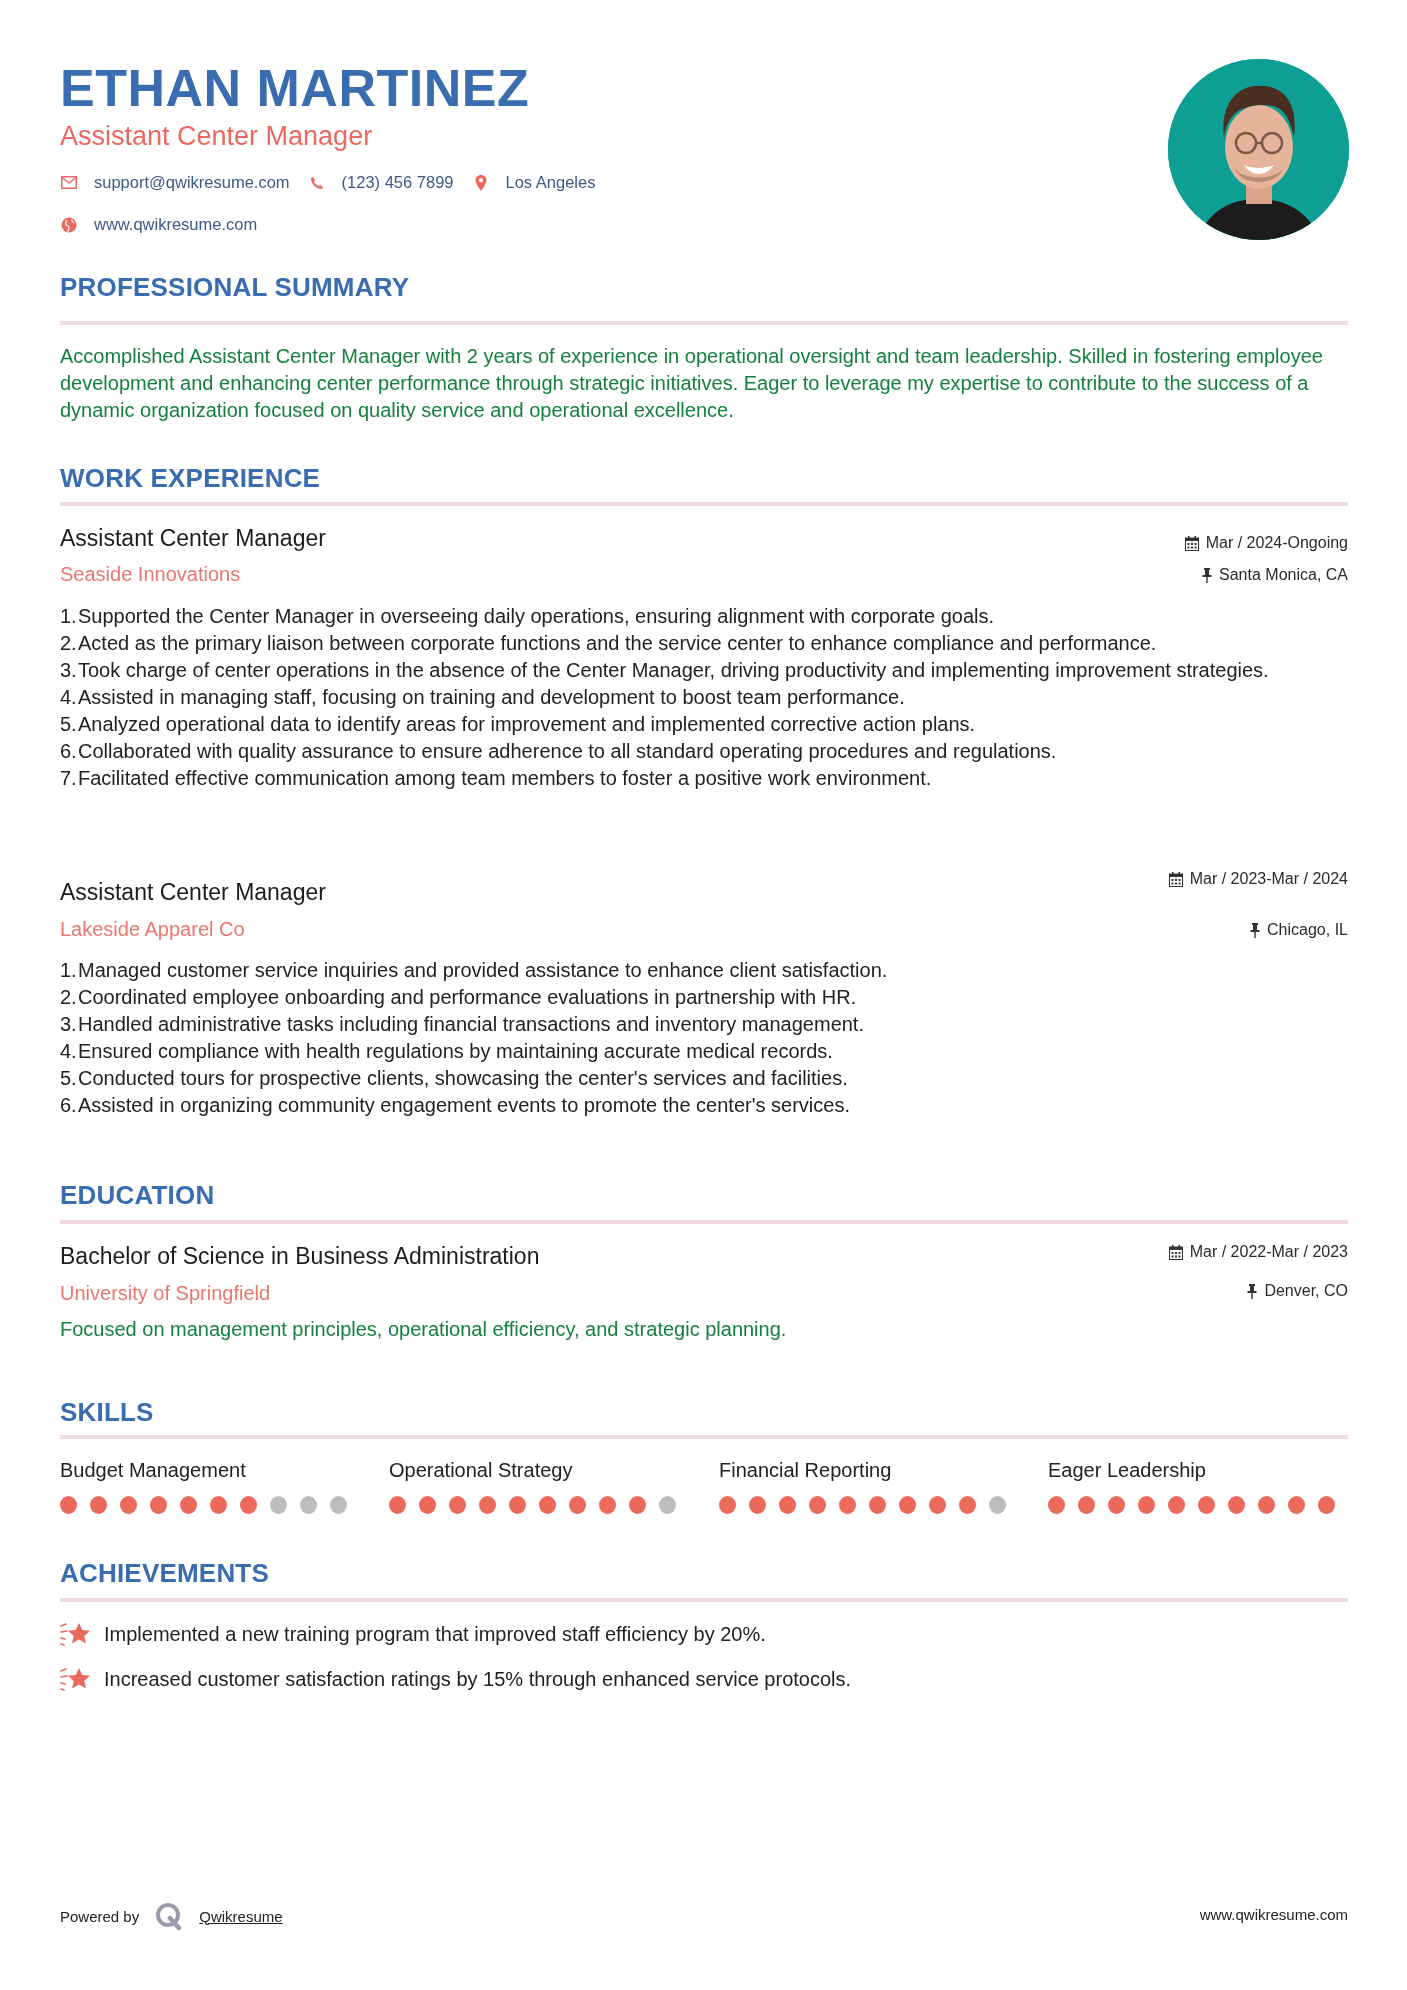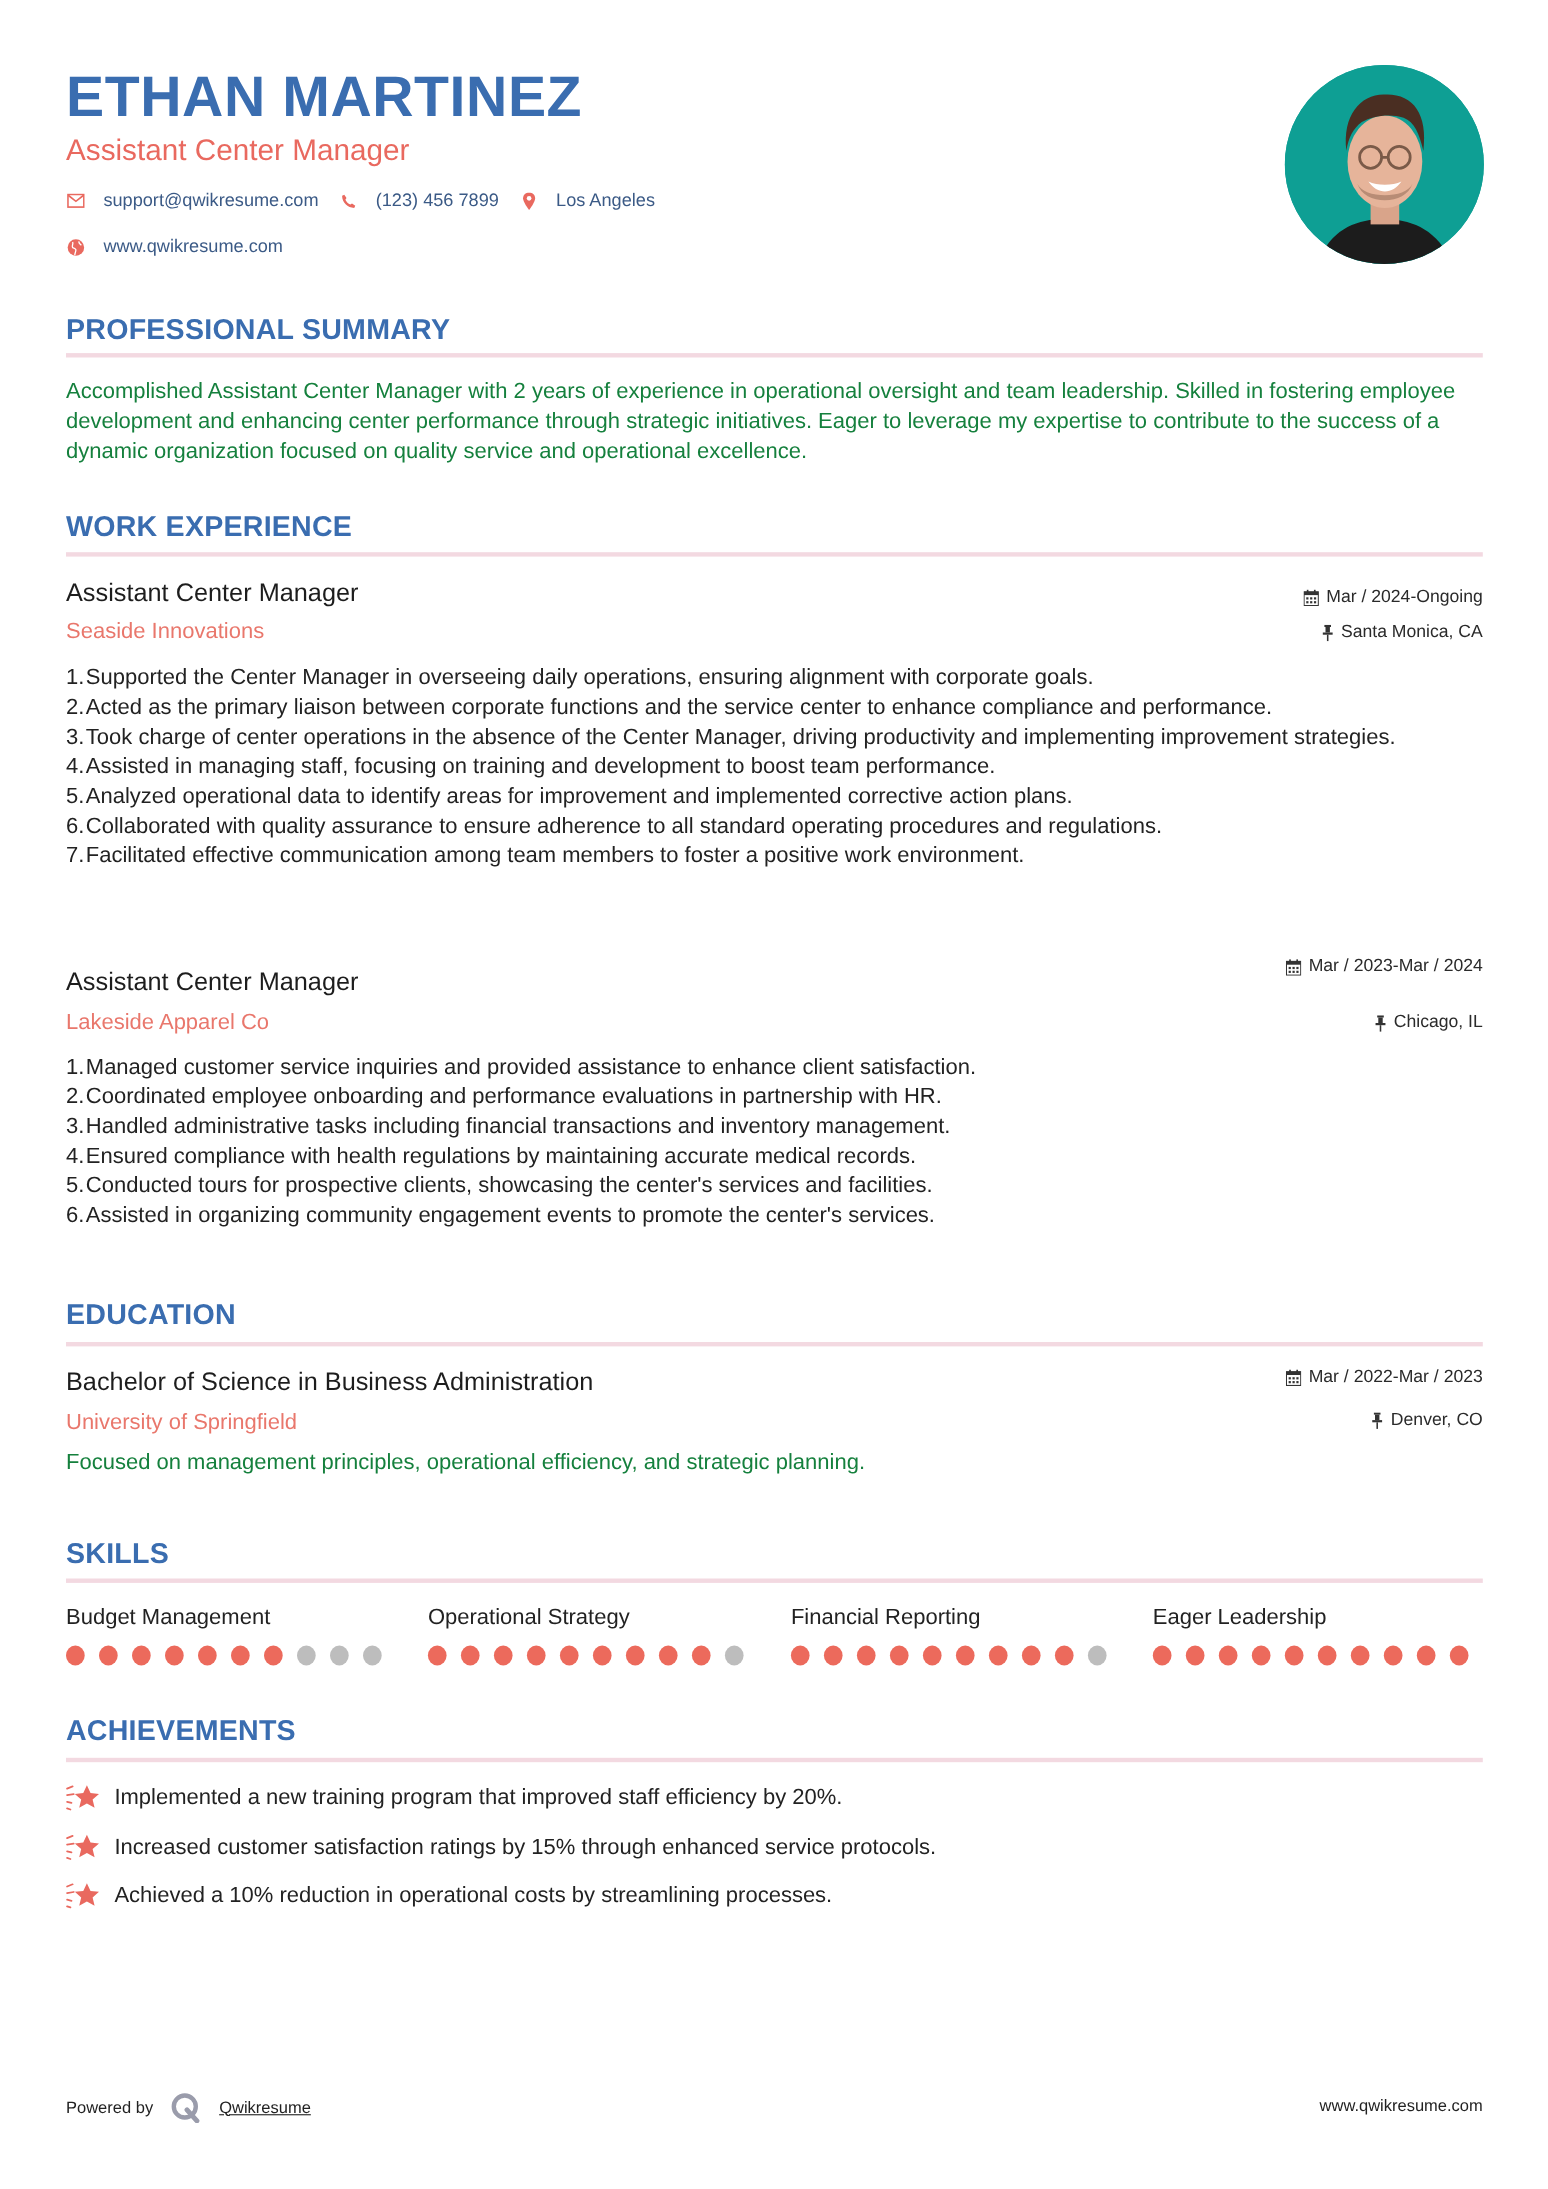--- a/index.html
+++ b/index.html
@@ -98,21 +98,21 @@
       <ellipse cx="91" cy="88" rx="34" ry="42" fill="#e6b49a"></ellipse>
       <path d="M56 78 C52 45 70 25 93 27 C117 27 130 45 126 78 C122 62 118 52 108 48 C96 44 80 46 70 52 C62 58 58 66 56 78 Z" fill="#4a2e22"></path>
       <circle cx="78" cy="84" r="10" fill="none" stroke="#7a5a48" stroke-width="2.5"></circle>
       <circle cx="104" cy="84" r="10" fill="none" stroke="#7a5a48" stroke-width="2.5"></circle>
       <line x1="88" y1="84" x2="94" y2="84" stroke="#7a5a48" stroke-width="2.5"></line>
       <path d="M76 106 C84 118 98 118 106 106 C98 110 84 110 76 106 Z" fill="#fff"></path>
       <path d="M66 108 C72 128 110 128 116 108 C110 122 72 122 66 108 Z" fill="#8a6450" opacity="0.5"></path>
     </svg>
   </div>
 
-  <div class="abs sec-head" style="top:284px;text-align:right;">PROFESSIONAL SUMMARY</div>
+  <div class="abs sec-head" style="top:272px;text-align:right;">PROFESSIONAL SUMMARY</div>
   <div class="abs divider" style="top:321px;"></div>
   <div class="abs para" style="top:343px;">Accomplished Assistant Center Manager with 2 years of experience in operational oversight and team leadership. Skilled in fostering employee development and enhancing center performance through strategic initiatives. Eager to leverage my expertise to contribute to the success of a dynamic organization focused on quality service and operational excellence.</div>
 
   <div class="abs sec-head" style="top:463px;">WORK EXPERIENCE</div>
   <div class="abs divider" style="top:502px;"></div>
 
   <div class="abs job-title" style="top:524px;">Assistant Center Manager</div>
   <div class="abs company" style="top:562px;">Seaside Innovations</div>
   <div class="abs meta" style="top:533px;">
     <span class="mic">
@@ -358,34 +358,20 @@
             <line x1="1" y1="6" x2="6" y2="4"></line>
             <line x1="1" y1="12" x2="7" y2="11"></line>
             <line x1="1" y1="18" x2="5" y2="19"></line>
             <line x1="1" y1="24" x2="4" y2="25"></line>
           </g>
           <path d="M19 3 L22.3 10 L30 10.8 L24.2 16 L26 23.5 L19 19.6 L12 23.5 L13.8 16 L8 10.8 L15.7 10 Z" fill="#e9695f"></path>
         </svg>
     </span>
     <span>Increased customer satisfaction ratings by 15% through enhanced service protocols.</span>
   </div>
-  <div class="abs ach" style="top:1709px;">
-    <span class="aic">
-      <svg width="32" height="28" viewBox="0 0 32 28">
-          <g stroke="#e9695f" stroke-width="1.6" stroke-linecap="round">
-            <line x1="1" y1="6" x2="6" y2="4"></line>
-            <line x1="1" y1="12" x2="7" y2="11"></line>
-            <line x1="1" y1="18" x2="5" y2="19"></line>
-            <line x1="1" y1="24" x2="4" y2="25"></line>
-          </g>
-          <path d="M19 3 L22.3 10 L30 10.8 L24.2 16 L26 23.5 L19 19.6 L12 23.5 L13.8 16 L8 10.8 L15.7 10 Z" fill="#e9695f"></path>
-        </svg>
-    </span>
-    <span>Achieved a 10% reduction in operational costs by streamlining processes.</span>
-  </div>
 
   <div class="abs footer-left">
     <span>Powered by</span>
     <span class="qlogo">
       <svg width="28" height="28" viewBox="0 0 28 28">
           <circle cx="13" cy="13" r="10" fill="none" stroke="#9a9cab" stroke-width="4"></circle>
           <line x1="15" y1="16" x2="24" y2="26" stroke="#9a9cab" stroke-width="4.5" stroke-linecap="round"></line>
         </svg>
     </span>
     <span class="qlink">Qwikresume</span>

